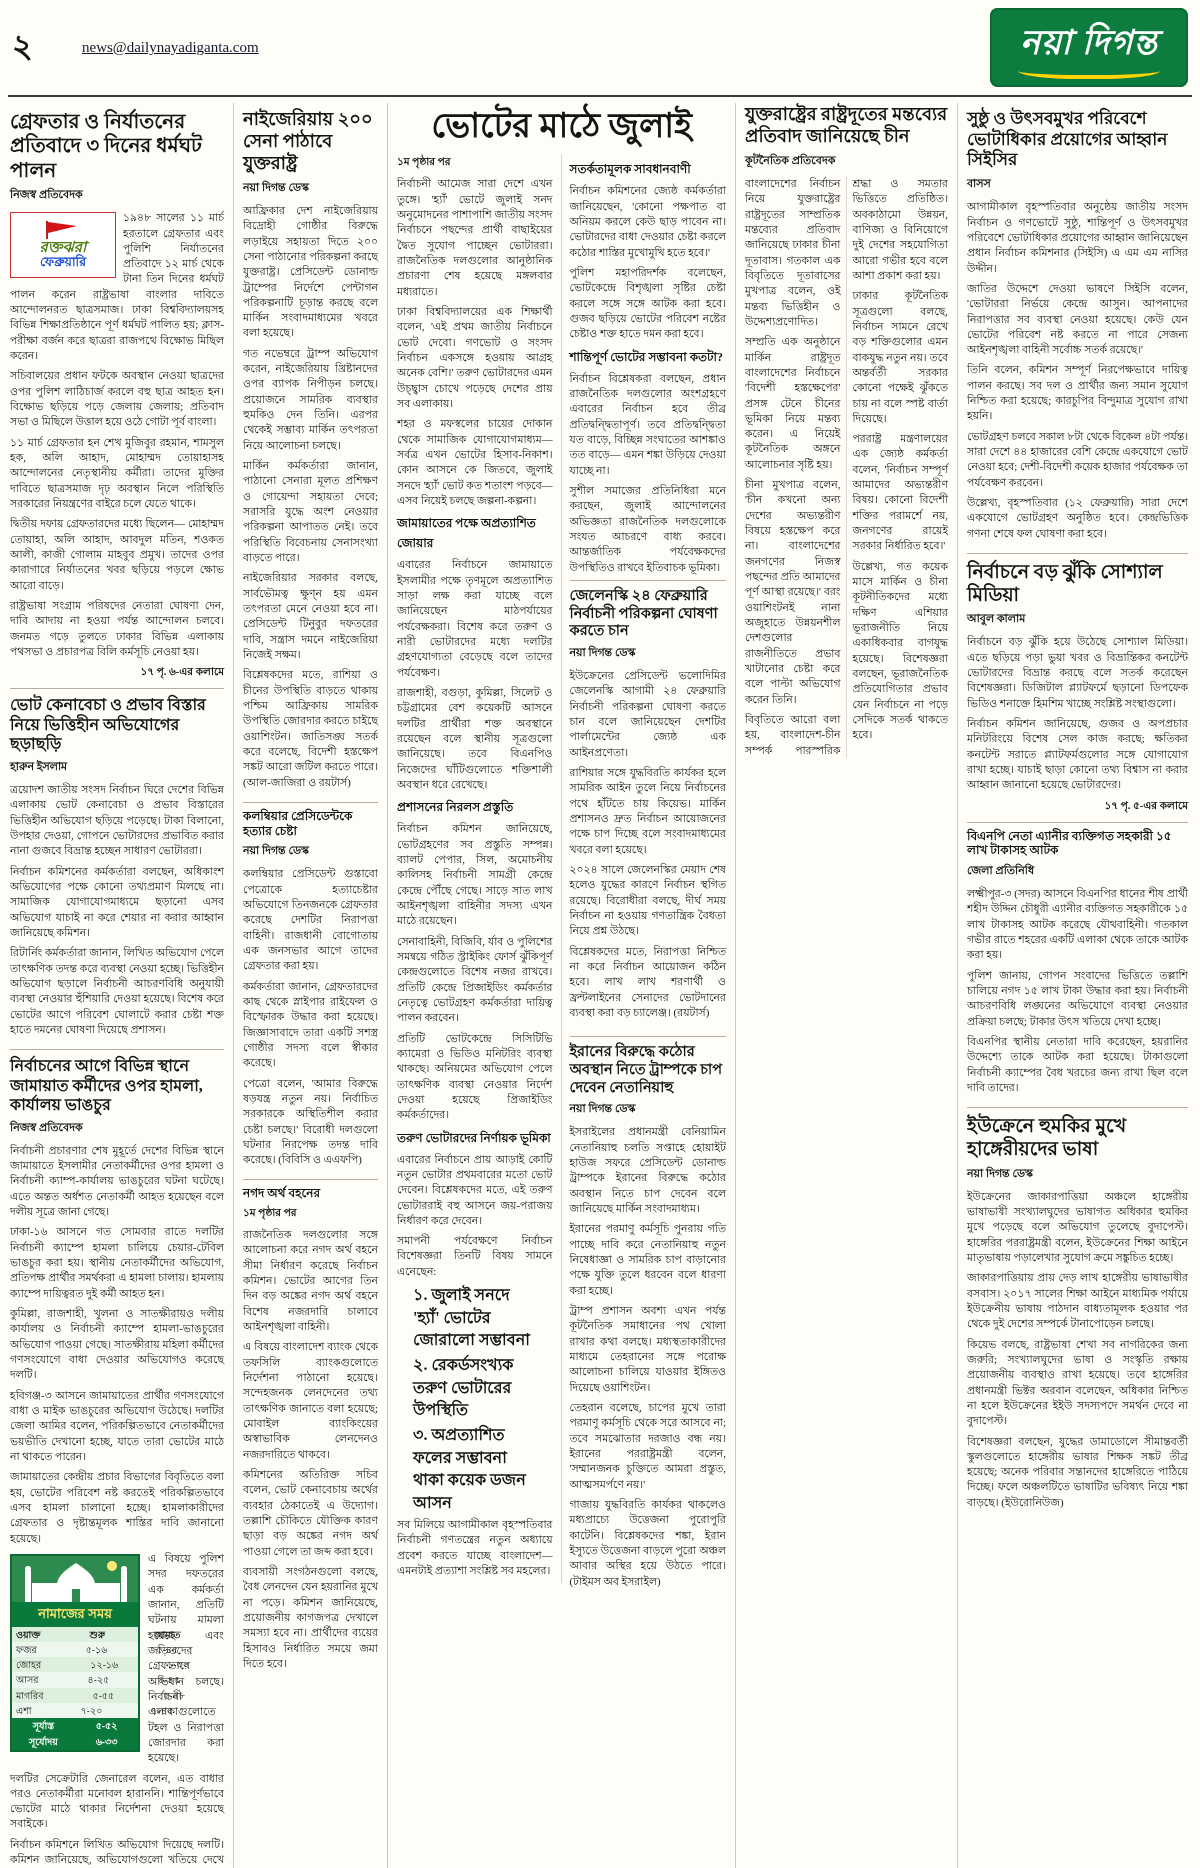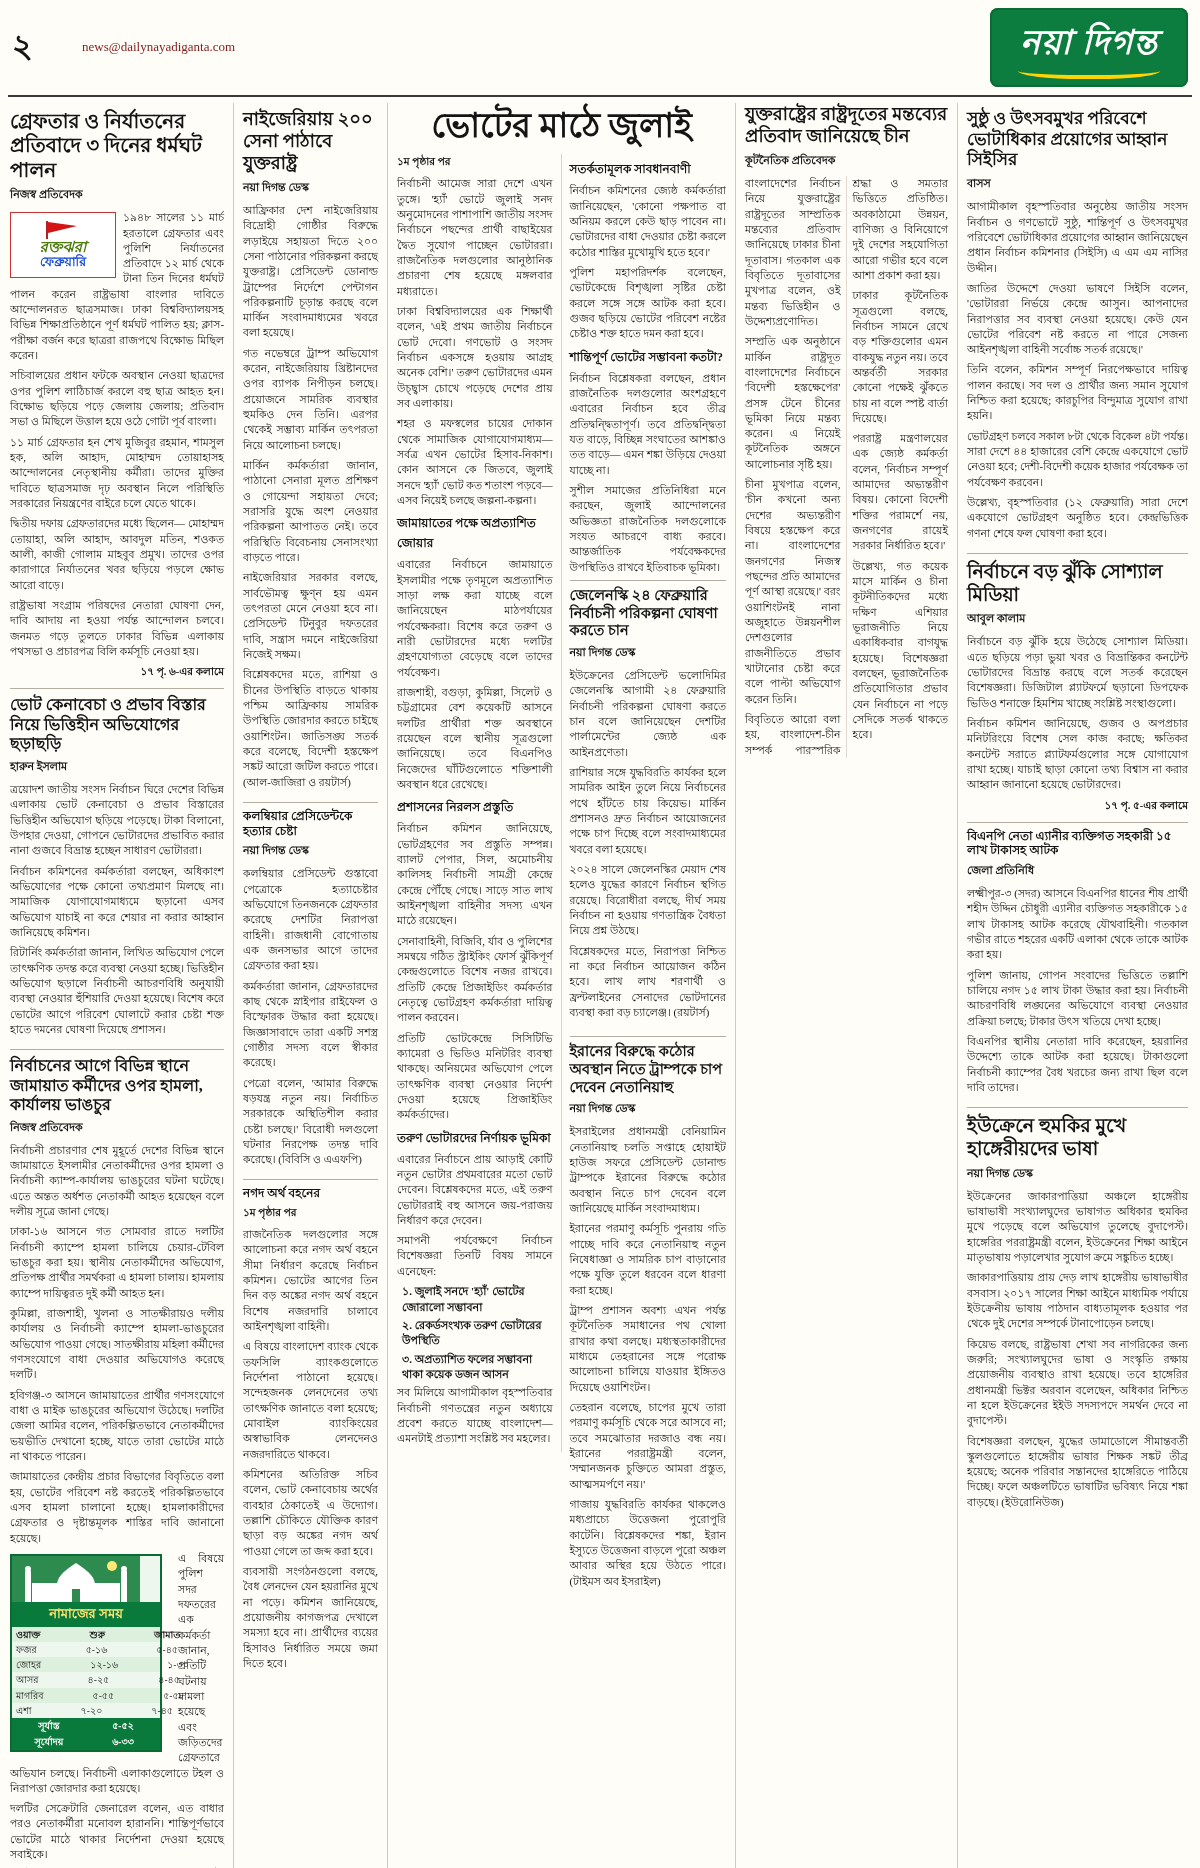--- a/index.html
+++ b/index.html
@@ -4,21 +4,21 @@
 <style>
   * { margin:0; padding:0; box-sizing:border-box; }
   html,body { background:#e9e7e0; }
   body { font-family:"Liberation Serif","DejaVu Serif",serif; color:#141414; }
   .page { width:1200px; height:1868px; overflow:hidden; margin:0 auto; background:#fffdf7; padding:6px 8px 10px; }
 
   
   .masthead { display:flex; align-items:center; padding:2px 4px 8px; border-bottom:2px solid #3a3a3a; }
   .pageno { font-size:32px; font-weight:700; width:70px; }
   .dateline { flex:1; font-size:13.5px; line-height:1.45; }
-  .dateline .dl2 { font-size:13px; color:#7f1d1d; }
+  .dateline .dl2 { font-size:15px; color:#0f172a;text-decoration:underline; }
   .brand { position:relative; background:#0d7c3f; color:#ffffff; border-radius:8px; padding:8px 30px 14px;
            font-size:34px; font-weight:700; font-style:italic; letter-spacing:1px; box-shadow:inset 0 0 0 2px #0a6b35; }
   .brand .swoosh { position:absolute; left:14%; bottom:8px; width:72%; height:8px;
            border-bottom:4px solid #ffd400; border-radius:0 0 100% 100%/0 0 18px 18px; }
 
   
   .cols { display:flex; margin-top:6px; align-items:stretch; }
   .col { padding:0 9px; border-right:1px solid #cfcabf; }
   .col:first-child { padding-left:2px; }
   .col:last-child { border-right:none; padding-right:2px; }
@@ -35,42 +35,42 @@
   .hl-july { font-size:34px; text-align:center; margin:2px 0 8px; }
   .hl-zel, .hl-net { font-size:14.5px; }
   .hl-chi { font-size:18px; }
   .hl-cec { font-size:17px; }
   .hl-soc, .hl-hun { font-size:19px; }
 
   .byline { font-size:11px; font-weight:700; margin:1px 0 5px; }
   .fromp1 { font-size:10.5px; font-weight:700; margin:0 0 5px; }
   .bp { font-size:10.8px; line-height:1.42; text-align:justify; margin:0 0 5px; }
   .subhead { font-size:12px; font-weight:700; margin:6px 0 3px; }
-  .li { font-size:11px; font-weight:700; line-height:1.4; margin:0 5px 3px; }
+  .li { font-size:16px; font-weight:700; line-height:1.4; margin:0 16px 3px; }
   .jump { font-size:10.5px; font-weight:700; text-align:right; margin-top:1px; }
 
   
   .july-body { display:flex; align-items:flex-start; }
   .jb-left { width:50%; padding-right:8px; border-right:1px solid #d8d3c8; }
   .jb-right { width:50%; padding-left:8px; }
   .jb-right .article { border-top:1px solid #b3ada2; margin-top:4px; }
   .jb-right .article:first-of-type { border-top:1px solid #b3ada2; }
 
   
   .china-body { column-count:2; column-gap:12px; column-rule:1px solid #ded9ce; }
 
   
   .redbox { float:left; width:106px; height:66px; border:1px solid #cc3333; background:#fff;
             margin:2px 7px 2px 0; display:flex; flex-direction:column; align-items:center; justify-content:center; }
   .redbox .rb1 { color:#4d7c0f; font-weight:700; font-style:italic; font-size:15px; line-height:1.05; }
   .redbox .rb2 { color:#1d4ed8; font-weight:700; font-size:12.5px; line-height:1.1; }
 
   
-  .prayer { float:left; width:152px; border:2px solid #0a6b35; background:#eef7ee;
-            margin:3px 16px 2px 0; font-family:"Liberation Sans","DejaVu Sans",sans-serif; }
+  .prayer { float:left; width:130px; border:2px solid #0a6b35; background:#eef7ee;
+            margin:3px 8px 2px 0; font-family:"Liberation Sans","DejaVu Sans",sans-serif; }
   .prayer-art { height:46px; overflow:hidden; }
   .prayer-art svg { display:block; }
   .prayer-title { background:#0a7a3c; color:#ffe873; font-weight:700; font-size:13px; text-align:center; padding:2px 0; }
   .prow { display:flex; font-size:9.5px; line-height:1.6;gap:47px; }
   .prow span { flex:1; text-align:center; padding:0 1px; }
   .prow span:first-child { text-align:left; padding-left:4px; }
   .phead { background:#f3d344; font-weight:700; }
   .prow:nth-child(odd) { background:#ddefdd; }
   .pfoot { display:flex; background:#0a7a3c; color:#fff; font-size:9.5px; line-height:1.7; font-weight:700; }
   .pfoot span { flex:1; text-align:center; }

